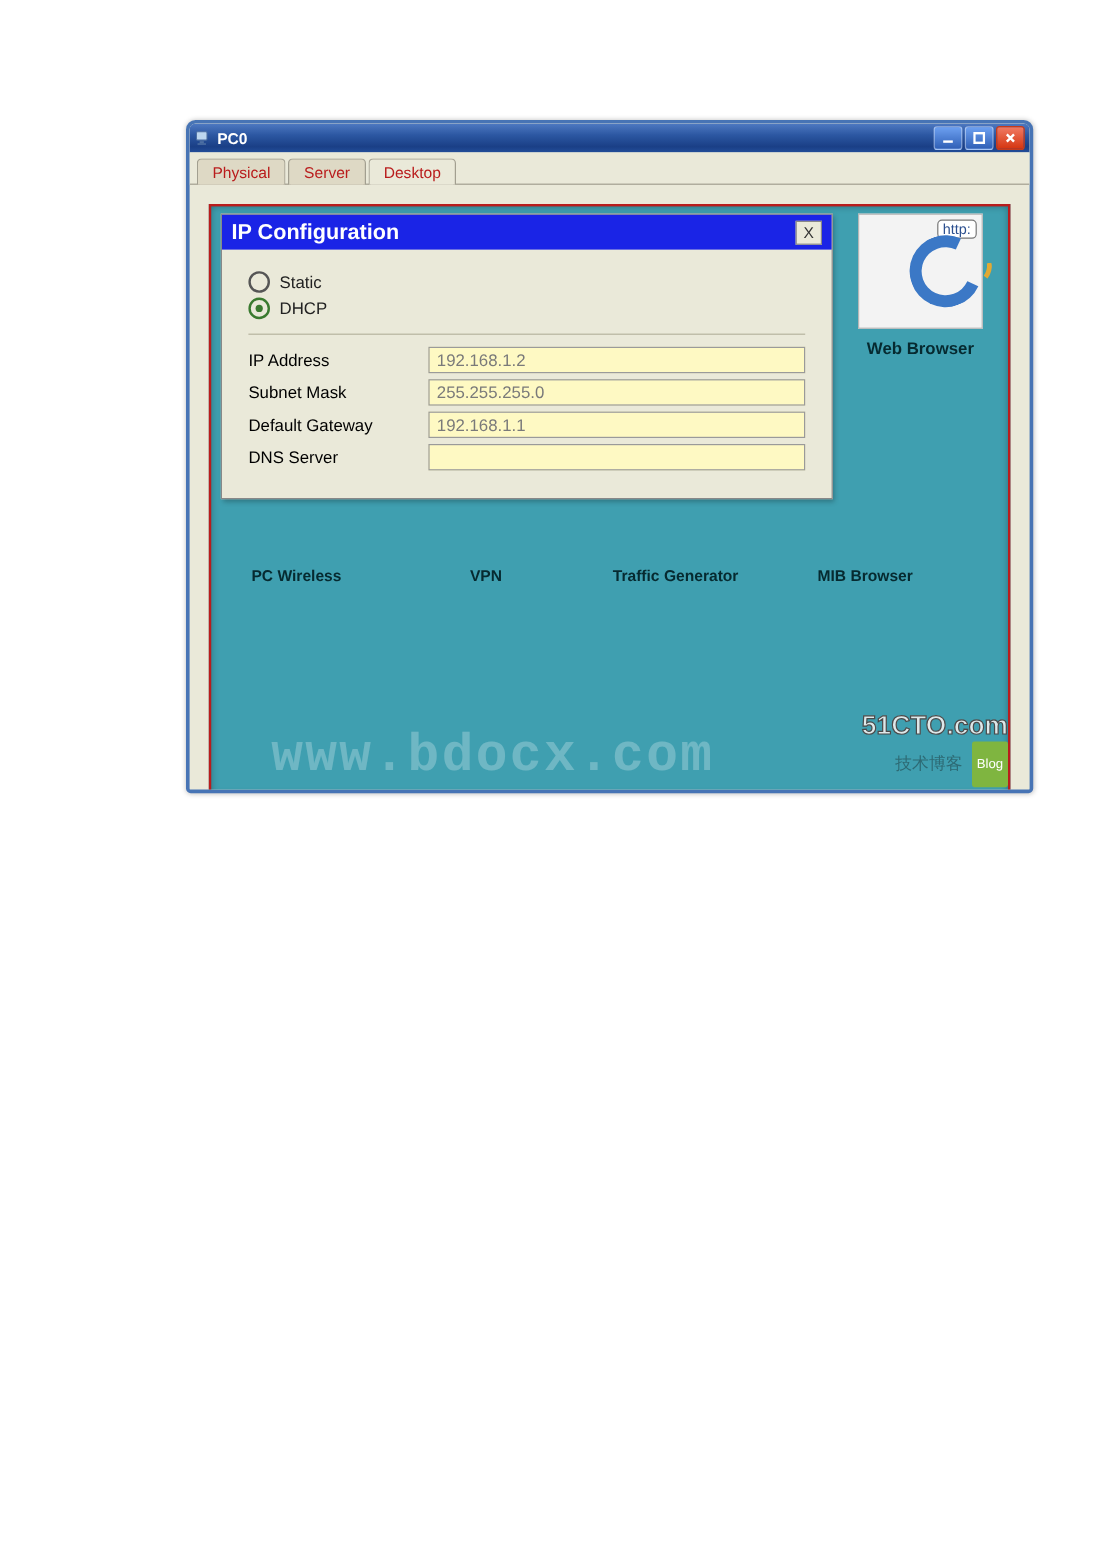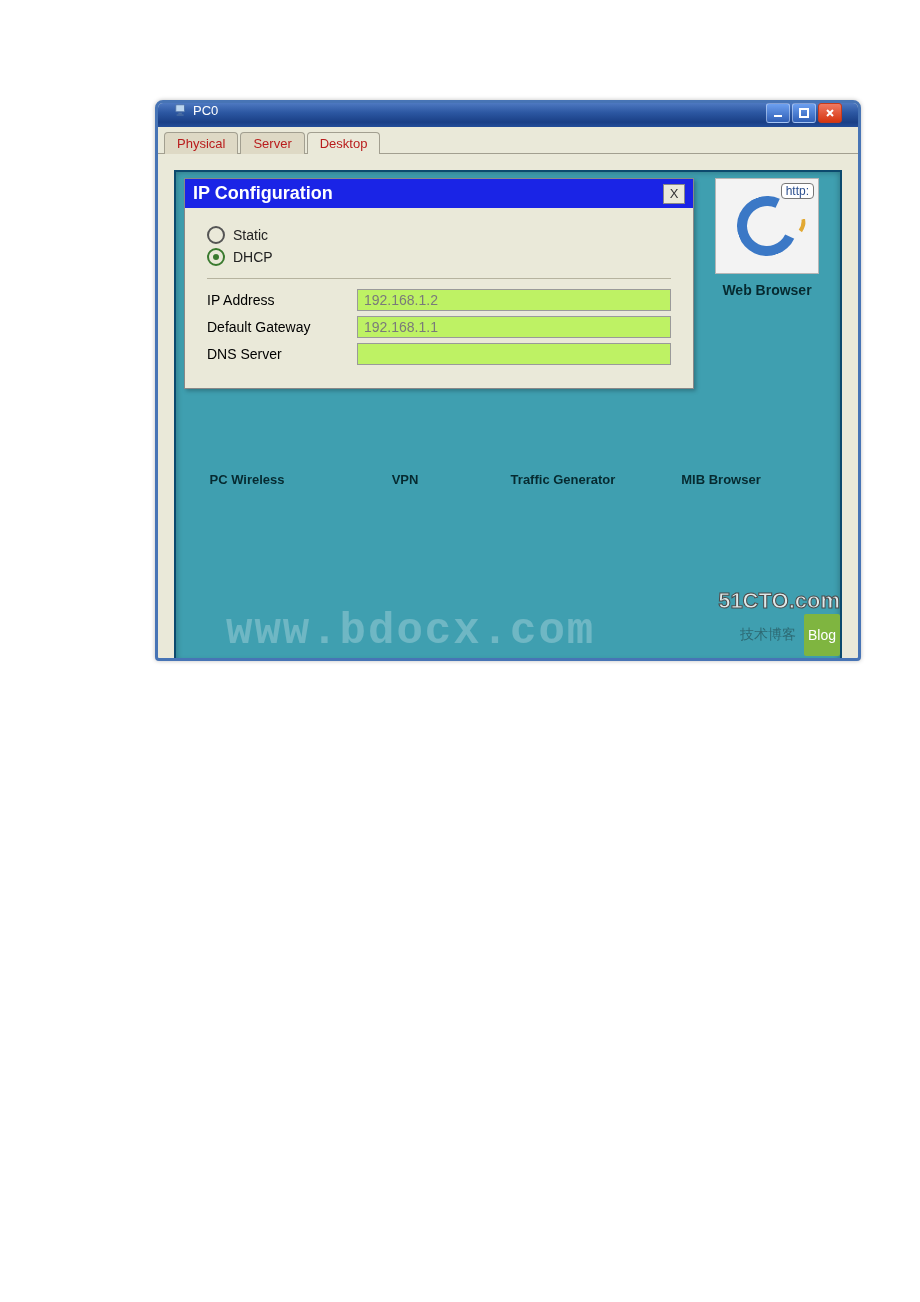--- a/index.html
+++ b/index.html
@@ -21,23 +21,24 @@
     border: 3px solid #4774b5;
     border-radius: 8px 8px 4px 4px;
     background: #eae9d9;
     box-shadow: 0 0 4px rgba(0,0,0,0.25);
     overflow: hidden;
   }
   .titlebar {
     height: 24px;
     background: linear-gradient(#4e79c1, #2c57a2 40%, #1a3f86 80%, #234d99);
     display: flex;
-    padding: 0 16px;
+    align-items: center;
+    padding: 0 4px;
     color: #fff;
-    font-weight: normal;
+    font-weight: bold;
     font-size: 13px;
   }
   .titlebar .app-icon {
     width: 14px; height: 14px;
     margin-right: 5px;
     display: inline-block;
   }
   .titlebar .title { flex: 1; }
   .win-btns { display: flex; gap: 2px; }
   .win-btn {
@@ -75,21 +76,21 @@
     background: #eae9d9;
     font-weight: normal;
     text-align: center;
   }
 
   .desktop-area {
     position: relative;
     margin: 16px 16px 16px 16px;
     height: 490px;
     background: #3f9fb0;
-    border: 2px solid #0c4a6e;
+    border: 2px solid #b91c1c;
     box-shadow: inset 0 0 6px rgba(0,0,0,0.3);
   }
 
   
   .ipcfg {
     position: absolute;
     left: 8px;
     top: 6px;
     width: 508px;
     background: #eae9d9;
@@ -150,21 +151,21 @@
   }
   .field-label {
     width: 150px;
     font-size: 14px;
     color: #000000;
   }
   .field-input {
     flex: 1;
     height: 22px;
     border: 1px solid #9a9a9a;
-    background: #bef264;
+    background: #fef9c3;
     color: #7a7a7a;
     padding: 0 6px;
     font-family: Tahoma, sans-serif;
     font-size: 14px;
     box-sizing: border-box;
   }
 
   
   .app-icons {
     position: absolute;
@@ -189,21 +190,21 @@
     top: 6px;
     width: 118px;
     text-align: center;
   }
   .browser-icon-box {
     width: 102px;
     height: 94px;
     margin: 0 auto;
     background: #f3f3f3;
     border: 1px solid #b6b6b6;
-    display:flex; align-items:center; justify-content:center;
+    display:flex; align-items:center; justify-content:flex-end;
     position:relative;
   }
   .browser-label {
     margin-top: 8px;
     font-weight: bold;
     font-size: 14px;
     color: #062a30;
   }
   .ie-bubble {
     position:absolute;
@@ -265,21 +266,21 @@
     font-family:Arial Black, Arial, sans-serif;
   }
   .wm2 .line2 {
     font-size:14px;
     color:#2d6a74;
   }
   .wm2 .blog-badge {
     display:inline-block;
     background:#7fb540;
     color:#fff;
-    font-size:14px;
+    font-size:11px;
     padding:13px 4px;
     margin-left:4px;
     border-radius:2px;
     vertical-align:middle;
   }
 </style>
 </head>
 <body>
 
 <div class="app-window">
@@ -338,20 +339,24 @@
           <span>DHCP</span>
         </div>
 
         <hr class="sep">
 
         <div class="field-row">
           <span class="field-label">IP Address</span>
           <input class="field-input" disabled="" value="192.168.1.2" style="">
         </div>
         <div class="field-row">
+          <span class="field-label">Subnet Mask</span>
+          <input class="field-input" disabled="" value="255.255.255.0" style="">
+        </div>
+        <div class="field-row">
           <span class="field-label">Default Gateway</span>
           <input class="field-input" disabled="" value="192.168.1.1" style="">
         </div>
         <div class="field-row">
           <span class="field-label">DNS Server</span>
           <input class="field-input" disabled="" value="" style="">
         </div>
       </div>
     </div>
 

